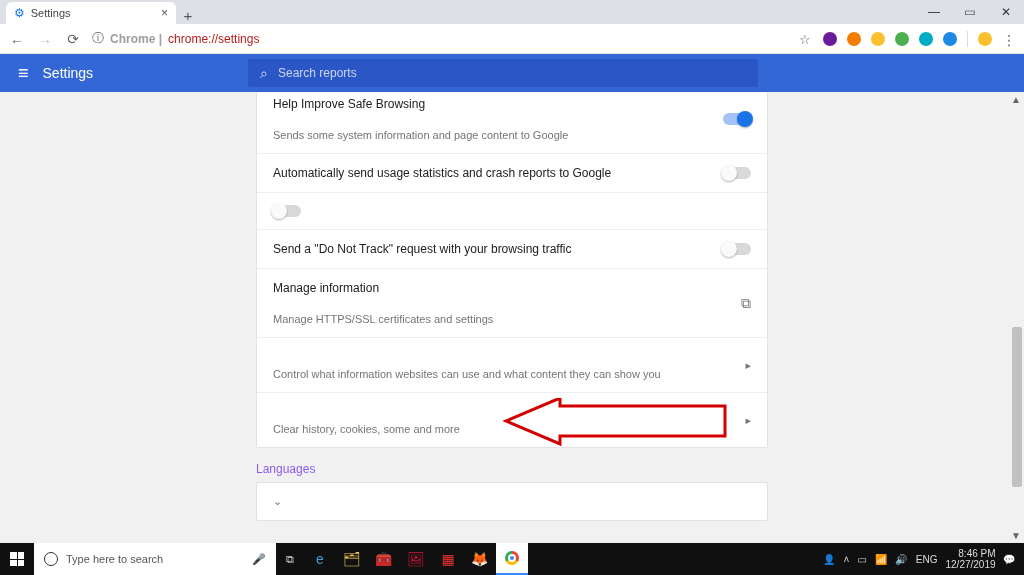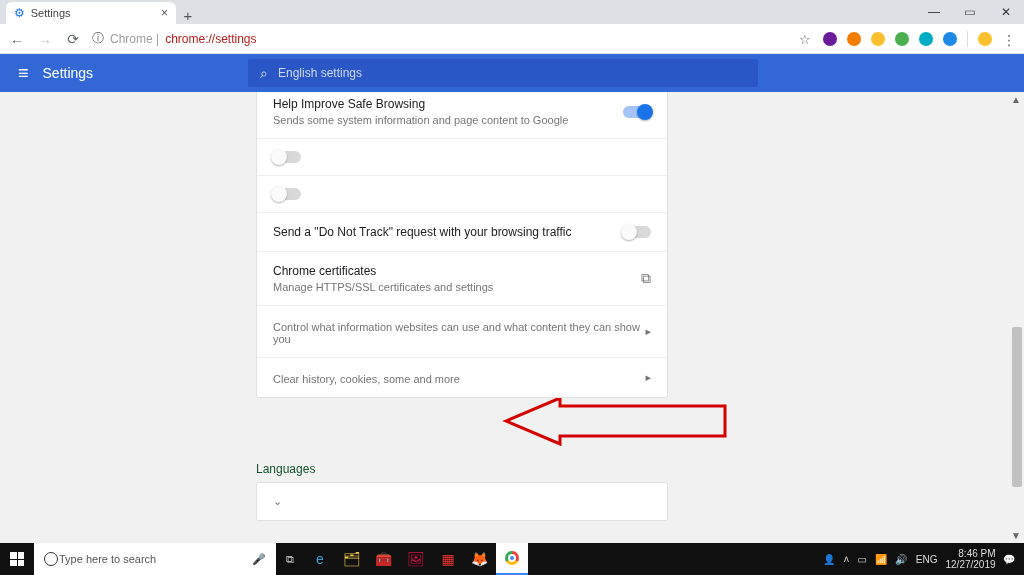--- a/index.html
+++ b/index.html
@@ -12,21 +12,21 @@
   .tab .close { margin-left: auto; color: #555; font-size: 12px; }
   .newtab { width: 24px; text-align: center; color: #555; font-size: 15px; }
   .wincontrols { margin-left: auto; display: flex; }
   .wincontrols div { width: 36px; height: 24px; display: flex; align-items: center; justify-content: center; font-size: 12px; color: #333; }
 
   
   .addr { height: 30px; background: #fff; display: flex; align-items: center; padding: 0 8px; gap: 10px; border-bottom: 1px solid #e0e0e0; }
   .navbtn { width: 18px; color: #5f6368; font-size: 14px; text-align: center; }
   .navbtn.disabled { color: #bdbdbd; }
   .omnibox { flex: 1; display: flex; align-items: center; font-size: 12px; color: #5f6368; gap: 6px; }
-  .omnibox .proto { color: #9e9e9e; }
+  .omnibox .proto { color: #9e9e9e; font-weight: bold; }
   .omnibox .path { color: #b91c1c; }
   .addricons { display: flex; gap: 10px; align-items: center; color: #5f6368; }
   .addricons span { width: 14px; height: 14px; border-radius: 50%; display: inline-block; }
   .addricons .star { font-size: 13px; color: #5f6368; background:none; border-radius: 0;}
   .ci-purple{background:#6a1b9a;} .ci-orange{background:#f57c00;} .ci-yellow{background:#fbc02d;} .ci-green{background:#4caf50;} .ci-teal{background:#00acc1;} .ci-blue{background:#1e88e5;}
   .addricons .sep{width:1px;height:16px;background:#ddd;border-radius:0;}
   .addricons .menu{font-size:14px;color:#5f6368;background:none;}
 
   
   .settings-header { height: 38px; background: #3367d6; display: flex; align-items: center; padding: 0 18px; color: #fff; }
@@ -35,47 +35,47 @@
   .searchwrap { margin-left: 155px; width: 510px; height: 28px; background: #2a56c6; border-radius: 2px; display: flex; align-items: center; padding: 0 12px; color: #cdd7f3; font-size: 12px; gap: 10px; }
   .searchwrap .sicon { font-size: 14px; }
 
   
   .content { position: absolute; top: 92px; bottom: 32px; left: 0; right: 0; background: #f1f1f1; overflow: hidden; }
   .scrolltrack { position:absolute; right:0; top:0; bottom:0; width:14px; background:#f1f1f1;}
   .scrollthumb { position:absolute; right:2px; top:235px; width:10px; height:160px; background:#c1c1c1; border-radius:2px;}
   .scrollarrow { position:absolute; right:2px; width:12px; text-align:center; color:#666; font-size:10px;}
   .scrollarrow.up{top:2px;} .scrollarrow.dn{bottom:2px;}
 
-  .card { position:absolute; left:256px; width:412px; background:#fff; border:1px solid #e2e2e2; border-radius:2px; }
+  .card { position:absolute; left:256px; width:512px; background:#fff; border:1px solid #e2e2e2; border-radius:2px; }
   .card.main { top: -8px; }
   .row { padding: 12px 16px; border-top: 1px solid #eee; display:flex; align-items:center; }
   .row:first-child { border-top:none; }
   .row .txt { flex:1; }
   .row .title { font-size: 12px; color: #202124; }
-  .row .sub { font-size: 11px; color: #757575; margin-top: 3px; }
+  .row .sub { font-size: 11px; color: #757575; margin-top: 18px; }
   .toggle { width: 28px; height: 12px; border-radius: 6px; position: relative; }
   .toggle::after { content:""; position:absolute; top:-2px; width:16px; height:16px; border-radius:50%; box-shadow:0 1px 2px rgba(0,0,0,.3); }
   .toggle.on { background:#a4c2f4; } .toggle.on::after { right:-2px; background:#1a73e8; }
   .toggle.off { background:#d9d9d9; } .toggle.off::after { left:-2px; background:#fafafa; }
   .launch { color:#757575; font-size:14px; }
   .chev { color:#757575; font-size:11px; }
 
-  .section-label { position:absolute; left:256px; font-size:12px; color:#14532d; }
+  .section-label { position:absolute; left:256px; font-size:12px; color:#8b5cf6; }
 
   .card.lang { top:390px; }
 
   
   .arrow { position:absolute; left:500px; top:306px; pointer-events:none; }
 
   
   .taskbar { position:absolute; bottom:0; left:0; right:0; height:32px; background:#101010; display:flex; align-items:center; color:#fff; font-size:11px; }
   .start { width:34px; height:32px; display:flex;align-items:center;justify-content:center; }
   .winlogo { width:14px; height:14px; display:grid; grid-template-columns:1fr 1fr; grid-template-rows:1fr 1fr; gap:1px;}
   .winlogo div{background:#fff;}
-  .searchbox { flex:0 0 242px; height:32px; background:#fff; color:#555; display:flex; align-items:center; padding:0 10px; gap:1px; }
+  .searchbox { flex:0 0 242px; height:32px; background:#fff; color:#555; display:flex; align-items:center; padding:0 10px; gap:8px; }
   .searchbox .cortana{width:14px;height:14px;border:1.5px solid #333;border-radius:50%;}
   .searchbox .mic{margin-left:auto;color:#666;}
   .tasksep{width:28px;text-align:center;color:#ccc;}
   .tbicons{display:flex;height:32px;}
   .tbicons div{width:32px;display:flex;align-items:center;justify-content:center;font-size:14px;}
   .tray{margin-left:auto;display:flex;align-items:center;gap:8px;padding:0 8px;color:#ddd;font-size:10px;}
   .tray .clock{text-align:right;line-height:1.1;}
   .tbicon-edge{color:#39a0d6;} .tbicon-folder{color:#f2c94c;} .tbicon-lady{color:#d14;} .tbicon-red{color:#e33;} .tbicon-ff{color:#ff6a00;} .tbicon-chrome{background:#fff;border-bottom:2px solid #4285f4;width:32px;height:32px;}
   .chromeball{width:14px;height:14px;border-radius:50%;background:conic-gradient(#ea4335 0 120deg,#fbbc05 120deg 240deg,#34a853 240deg 360deg);position:relative;}
   .chromeball::after{content:"";position:absolute;inset:3px;border-radius:50%;background:#4285f4;border:2px solid #fff;}
@@ -118,49 +118,52 @@
     <span class="ci-yellow"></span>
     <span class="menu">⋮</span>
   </div>
 </div>
 
 <div class="settings-header">
   <span class="hamburger">≡</span>
   <span class="settings-title">Settings</span>
   <div class="searchwrap">
     <span class="sicon">⌕</span>
-    <span>English settings</span>
+    <span>Search reports</span>
   </div>
 </div>
 
 <div class="content">
 
   <div class="card main" id="main-card">
       <div class="row">
         <div class="txt">
           <div class="title">Help Improve Safe Browsing</div>
           <div class="sub">Sends some system information and page content to Google</div>
         </div>
         <div class="toggle on"></div>
       </div>
       <div class="row">
+        <div class="txt">
+          <div class="title">Automatically send usage statistics and crash reports to Google</div>
+        </div>
         <div class="toggle off"></div>
       </div>
       <div class="row">
         <div class="toggle off"></div>
       </div>
       <div class="row">
         <div class="txt">
           <div class="title">Send a "Do Not Track" request with your browsing traffic</div>
         </div>
         <div class="toggle off"></div>
       </div>
       <div class="row">
         <div class="txt">
-          <div class="title">Chrome certificates</div>
+          <div class="title">Manage information</div>
           <div class="sub">Manage HTTPS/SSL certificates and settings</div>
         </div>
         <span class="launch">⧉</span>
       </div>
       <div class="row">
         <div class="txt">
           <div class="sub">Control what information websites can use and what content they can show you</div>
         </div>
         <span class="chev">▸</span>
       </div>

